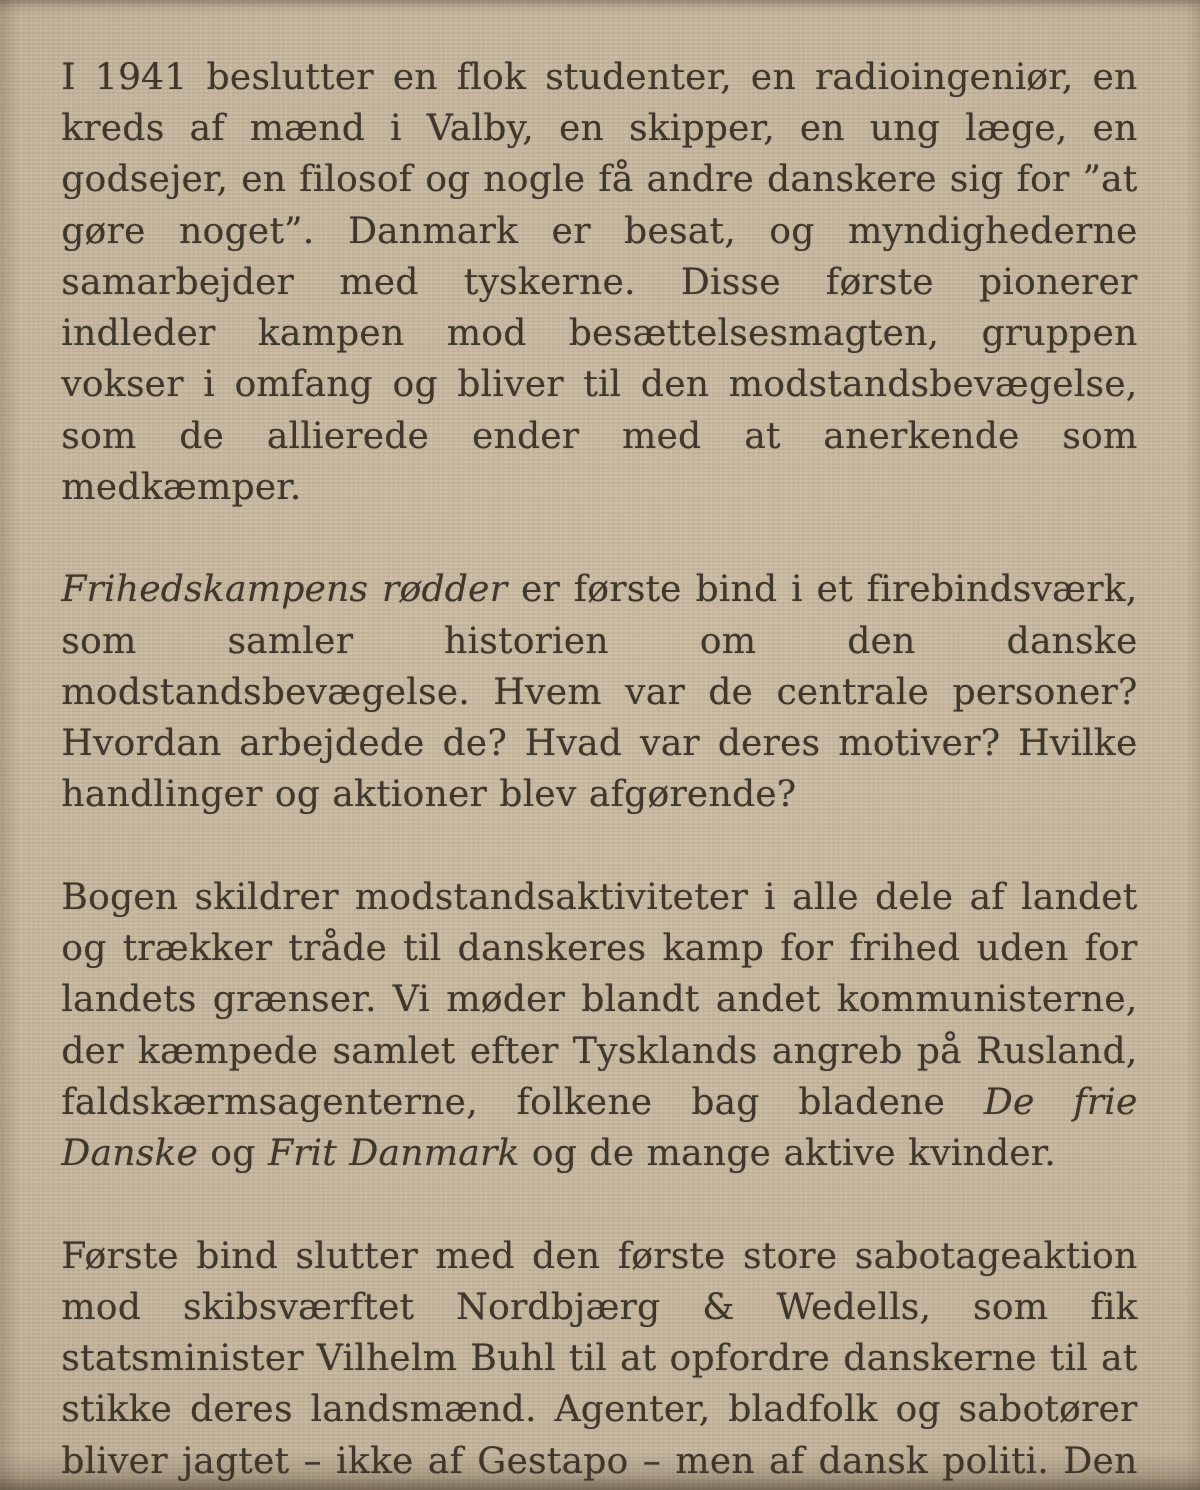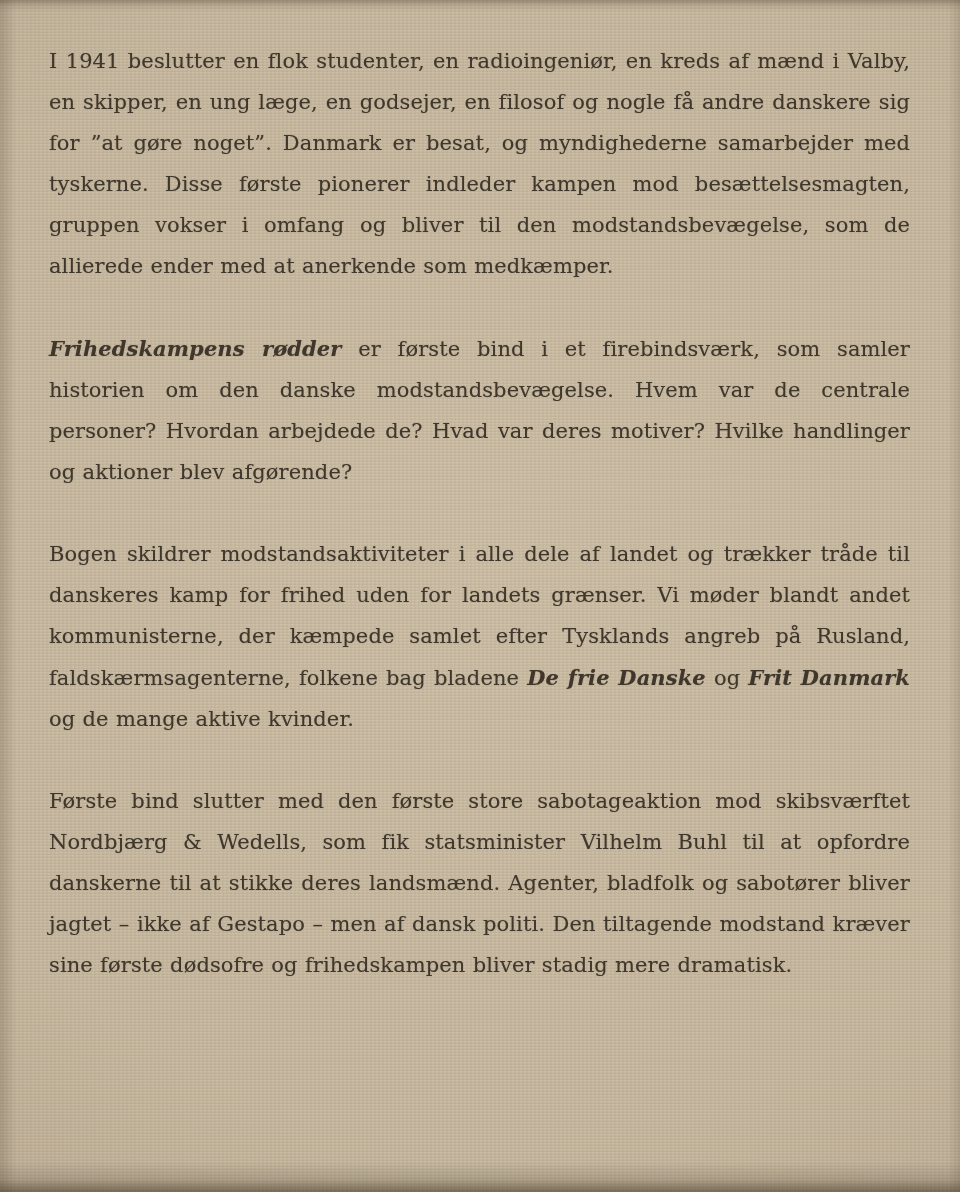--- a/index.html
+++ b/index.html
@@ -43,29 +43,29 @@
   }
   .text-block {
     position: absolute;
     top: 41px;
     left: 49px;
     right: 50px;
     color: #3f372c;
   }
   .text-block p {
     margin: 0 0 41px 0;
-    font-size: 21px;
+    font-size: 29px;
     line-height: 41px;
     text-align: justify;
     letter-spacing: 0.1px;
     word-spacing: 0.5px;
     text-shadow: 0 0 1px rgba(63,55,44,0.35);
   }
   .text-block p:last-child { margin-bottom: 0; }
-  .text-block .italic { font-style: italic; font-weight: bold; }
+  .text-block .italic { font-style: italic; }
 </style>
 </head>
 <body>
 
 <div class="cover">
   <div class="text-block" id="blurb" style="color: rgb(63, 55, 44);">
       <p><span>I 1941 beslutter en flok studenter, en radioingeniør, en kreds af mænd i Valby, en skipper, en ung læge, en godsejer, en filosof og nogle få andre danskere sig for ”at gøre noget”. Danmark er besat, og myndighederne samarbejder med tyskerne. Disse første pionerer indleder kampen mod besættelsesmagten, gruppen vokser i omfang og bliver til den modstandsbevægelse, som de allierede ender med at anerkende som medkæmper.</span></p>
       <p><span class="italic">Frihedskampens rødder</span><span> er første bind i et firebindsværk, som samler historien om den danske modstandsbevægelse. Hvem var de centrale personer? Hvordan arbejdede de? Hvad var deres motiver? Hvilke handlinger og aktioner blev afgørende?</span></p>
       <p><span>Bogen skildrer modstandsaktiviteter i alle dele af landet og trækker tråde til danskeres kamp for frihed uden for landets grænser. Vi møder blandt andet kommunisterne, der kæmpede samlet efter Tysklands angreb på Rusland, faldskærmsagenterne, folkene bag bladene </span><span class="italic">De frie Danske</span><span> og </span><span class="italic">Frit Danmark</span><span> og de mange aktive kvinder.</span></p>
       <p><span>Første bind slutter med den første store sabotageaktion mod skibsværftet Nordbjærg &amp; Wedells, som fik statsminister Vilhelm Buhl til at opfordre danskerne til at stikke deres landsmænd. Agenter, bladfolk og sabotører bliver jagtet – ikke af Gestapo – men af dansk politi. Den tiltagende modstand kræver sine første dødsofre og frihedskampen bliver stadig mere dramatisk.</span></p>

